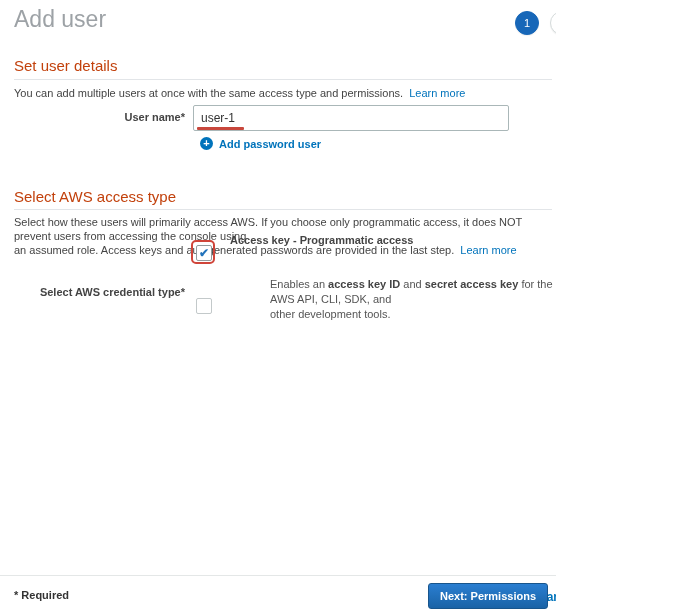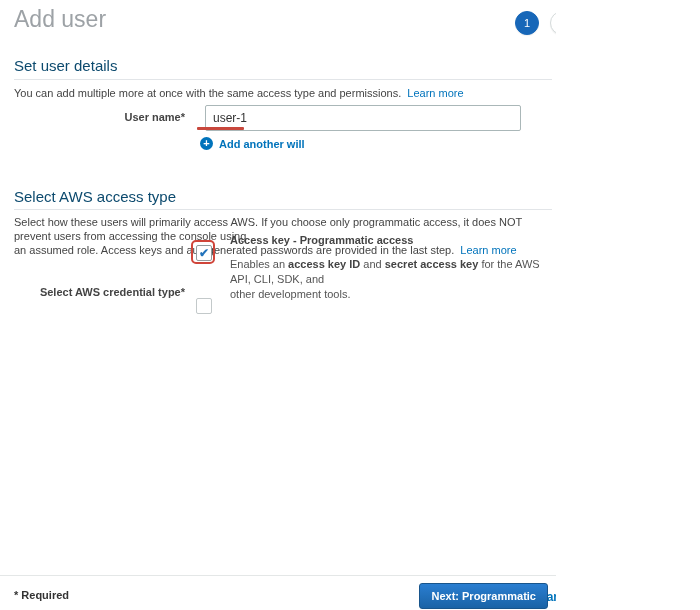--- a/index.html
+++ b/index.html
@@ -8,62 +8,62 @@
 
   
   .page-title { position:absolute; left:14px; top:6px; margin:0; font-size:23px; font-weight:400; color:#9da2a6; }
   .steps { position:absolute; left:515px; top:11px; display:flex; gap:11px; }
   .step { width:22px; height:22px; border-radius:50%; border:1px solid #d5dbdb; background:#fff;
           color:#687078; font-size:11px; display:flex; align-items:center; justify-content:center;
           box-shadow:0 1px 1px rgba(0,0,0,.06); box-sizing:content-box; }
   .step.active { background:#1767b8; border-color:#1767b8; color:#fff; }
 
   
-  .section-heading { position:absolute; left:14px; margin:0; font-size:15px; font-weight:400; color:#0c4a6e;text-align:right; }
+  .section-heading { position:absolute; left:14px; margin:0; font-size:15px; font-weight:400; color:#c2410c;text-align:right; }
   #sec1-heading { top:57px; }
   #sec2-heading { top:188px; }
   .divider { position:absolute; left:14px; right:4px; height:1px; background:#e2e5e8; }
   #divider1 { top:79px; }
   #divider2 { top:209px; }
   #footer-divider { top:575px; left:0; right:0; background:#e4e7e7; }
 
   .para { position:absolute; left:14px; font-size:11px; color:#444; line-height:14px; }
   #para1 { top:86px; }
   #para2 { top:215px; }
 
   .link { color:#0073bb; text-decoration:none; cursor:pointer; margin-left:3px; }
 
   .field-label { position:absolute; left:14px; width:171px; text-align:right; font-size:11px; font-weight:bold; color:#444; }
   #username-label { top:111px; }
   #credential-label { top:246px;margin-top:40px; }
 
   #username-input { position:absolute; left:193px; top:105px; width:300px; height:24px;
                     border:1px solid #aab7b8; border-radius:2px; font-size:12px; padding:0 7px;
-                    color:#333; font-family:inherit; outline:none;margin-left:12px; }
+                    color:#333; font-family:inherit; outline:none; }
   #username-underline { position:absolute; left:197px; top:127px; width:47px; height:3px;
                         background:#c8473c; border-radius:1px; }
 
   #add-another { position:absolute; left:200px; top:137px; display:flex; align-items:center; gap:6px;
                  font-size:11px; font-weight:bold; color:#0073bb; cursor:pointer; }
   .plus-icon { width:13px; height:13px; border-radius:50%; background:#0073bb; color:#fff;
                font-size:11px; line-height:13px; text-align:center; font-weight:bold; }
 
   .checkbox { position:absolute; width:14px; height:14px; border:1px solid #949c9e; border-radius:2px;
               background:#fff; cursor:pointer; display:flex; align-items:center; justify-content:center; }
   #checkbox1 { left:196px; top:245px; }
   #checkbox2 { left:196px; top:298px; border-color:#c3c9ca; }
   .check-glyph { color:#2373bb; font-size:12px; font-weight:bold; line-height:1; }
   #checkbox-annotation { position:absolute; left:191px; top:240px; width:24px; height:24px;
                          border:2px solid #d0453a; border-radius:5px; box-sizing:border-box; pointer-events:none; }
 
   .option-title { position:absolute; left:230px; font-size:11px; font-weight:bold; color:#444; }
   #option1-title { top:234px; }
   #option2-title { top:300px; }
   .option-desc { position:absolute; left:230px; font-size:11px; color:#555; line-height:15px; }
-  #option1-desc { top:257px; }
+  #option1-desc { top:277px;margin-left:40px; }
   #option2-desc { top:315px; }
   .option-desc b { color:#444; }
 
   
   #required-note { position:absolute; left:14px; top:589px; font-size:11px; font-weight:bold; color:#333;text-align:center; }
   #cancel-link { position:absolute; left:538px; top:590px; font-size:12px; font-weight:bold; margin:0; }
   #next-button { position:absolute; right:8px; top:583px; background:linear-gradient(#2a7ed1,#1a63a6);
                  color:#fff; font-weight:bold; font-size:11px; padding:6px 11px; border:1px solid #18558c;
                  border-radius:3px; cursor:pointer; font-family:inherit; }
 </style>
@@ -77,31 +77,31 @@
     <div class="step active">1</div>
     <div class="step">2</div>
     <div class="step">3</div>
     <div class="step">4</div>
     <div class="step">5</div>
   </div>
 
   <h2 class="section-heading" id="sec1-heading">Set user details</h2>
   <div class="divider" id="divider1"></div>
   <div class="para" id="para1">
-    <span>You can add multiple more at once with the same access type and permissions.</span>
+    <span>You can add multiple users at once with the same access type and permissions.</span>
     <a class="link">Learn more</a>
   </div>
 
   <div class="field-label" id="username-label">User name*</div>
   <input type="text" id="username-input" value="user-1" style="">
   <div id="username-underline"></div>
 
   <div id="add-another">
     <span class="plus-icon">+</span>
-    <span>Add another will</span>
+    <span>Add password user</span>
   </div>
 
   <h2 class="section-heading" id="sec2-heading">Select AWS access type</h2>
   <div class="divider" id="divider2"></div>
   <div class="para" id="para2">
     <span>Select how these users will primarily access AWS. If you choose only programmatic access, it does NOT prevent users from accessing the console using</span><br>
     <span>an assumed role. Access keys and autogenerated passwords are provided in the last step.</span>
     <a class="link">Learn more</a>
   </div>
 
@@ -115,15 +115,15 @@
   <div class="option-desc" id="option1-desc">
     <span>Enables an </span><b>access key ID</b><span> and </span><b>secret access key</b><span> for the AWS API, CLI, SDK, and</span><br>
     <span>other development tools.</span>
   </div>
 
   <div class="checkbox" id="checkbox2"></div>
 
   <div class="divider" id="footer-divider"></div>
   <div id="required-note">* Required</div>
   <a class="link" id="cancel-link">Cancel</a>
-  <button id="next-button">Next: Programmatic</button>
+  <button id="next-button">Next: Permissions</button>
 
 </div>
 
 </body></html>

